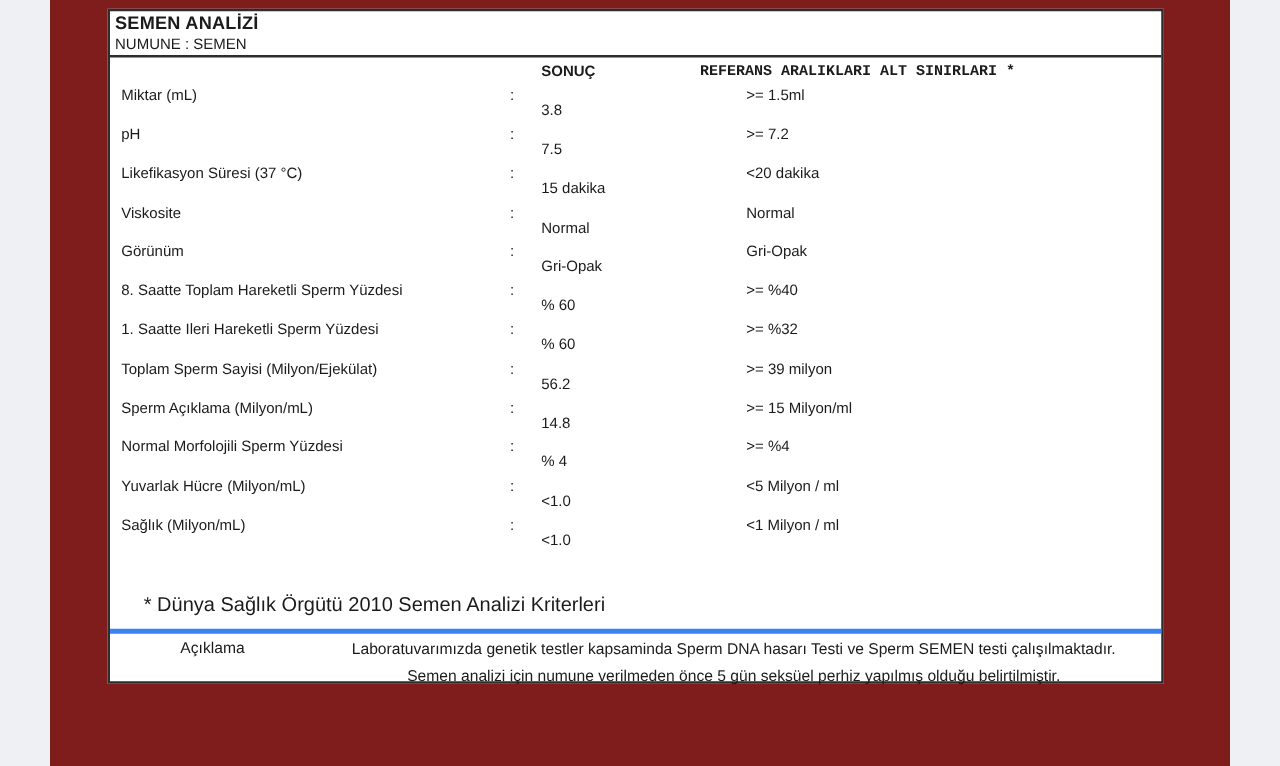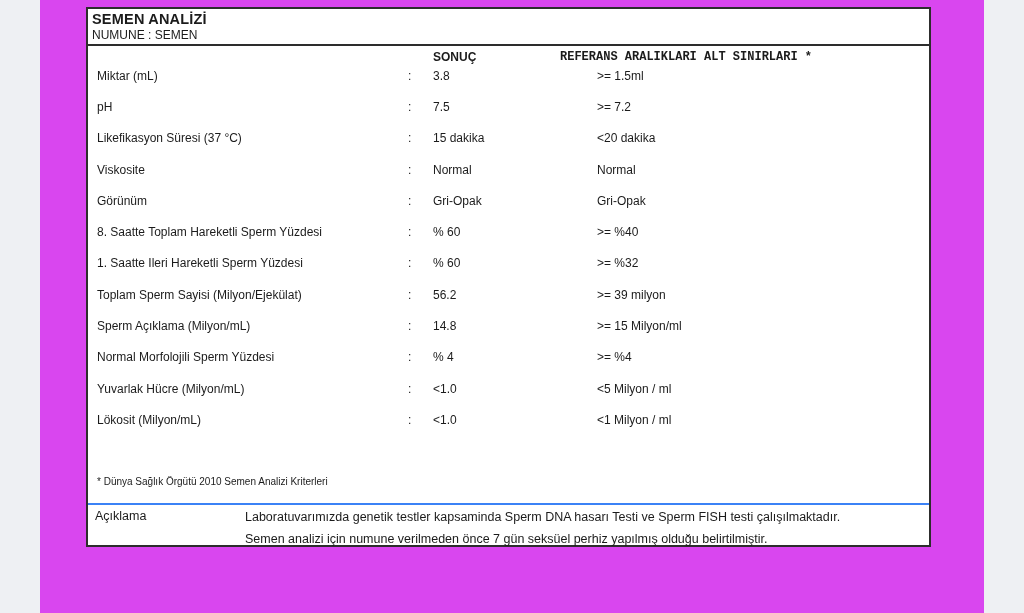--- a/index.html
+++ b/index.html
@@ -8,21 +8,21 @@
     font-family: "Liberation Sans", "DejaVu Sans", sans-serif;
     background: #eef0f3;
     color: #1b1b1b;
     position: relative;
     overflow: hidden;
   }
   .page {
     position: absolute;
     left: 40px; top: 0;
     width: 944px; height: 613px;
-    background: #d946ef;
+    background: #7f1d1d;
   }
   .doc-box {
     position: absolute;
     left: 46px; top: 7px;          
     width: 845px; height: 540px;
     border: 2px solid #2d2d2d;
     background: #ffffff;
   }
   
   .title-sec {
@@ -61,35 +61,36 @@
   .row { position: relative; height: 31.3px; }
   .row span {
     position: absolute;
     top: 50%;
     transform: translateY(-50%);
     font-size: 12px;
     white-space: nowrap;
   }
   .c-param  { left: 9px; }
   .c-colon  { left: 320px; }
-  .c-result { left: 345px; }
+  .c-result { left: 345px; margin-top: 12px; }
   .c-ref    { left: 509px; }
   .footnote {
     position: absolute;
-    left: 9px; top: 430px;
-    font-size: 10px;
+    left: 27px; top: 430px;
+    font-size: 16px;
     white-space: nowrap;
   }
   
   .aciklama-sec {
     position: absolute;
     left: 0; right: 0;
     top: 494px; bottom: 0;
-    border-top: 2px solid #3b82f6;
+    border-top: 4px solid #3b82f6;
     display: flex;
+    text-align: center;
   }
   .aciklama-label {
     width: 157px;
     flex: 0 0 157px;
     padding: 4px 0 0 7px;
     font-size: 12.5px;
   }
   .aciklama-text {
     flex: 1;
     padding-top: 1px;
@@ -173,32 +174,32 @@
           <span class="c-result">% 4</span>
           <span class="c-ref">&gt;= %4</span>
         </div>
         <div class="row">
           <span class="c-param">Yuvarlak Hücre (Milyon/mL)</span>
           <span class="c-colon">:</span>
           <span class="c-result">&lt;1.0</span>
           <span class="c-ref">&lt;5 Milyon / ml</span>
         </div>
         <div class="row">
-          <span class="c-param">Lökosit (Milyon/mL)</span>
+          <span class="c-param">Sağlık (Milyon/mL)</span>
           <span class="c-colon">:</span>
           <span class="c-result">&lt;1.0</span>
           <span class="c-ref">&lt;1 Milyon / ml</span>
         </div>
       </div>
 
       <div class="footnote">* Dünya Sağlık Örgütü 2010 Semen Analizi Kriterleri</div>
     </div>
 
     <div class="aciklama-sec">
       <div class="aciklama-label">Açıklama</div>
       <div class="aciklama-text">
-        <div class="line">Laboratuvarımızda genetik testler kapsaminda Sperm DNA hasarı Testi ve Sperm FISH testi çalışılmaktadır.</div>
-        <div class="line">Semen analizi için numune verilmeden önce 7 gün seksüel perhiz yapılmış olduğu belirtilmiştir.</div>
+        <div class="line">Laboratuvarımızda genetik testler kapsaminda Sperm DNA hasarı Testi ve Sperm SEMEN testi çalışılmaktadır.</div>
+        <div class="line">Semen analizi için numune verilmeden önce 5 gün seksüel perhiz yapılmış olduğu belirtilmiştir.</div>
       </div>
     </div>
 
   </div>
 </div>
 
 </body></html>

